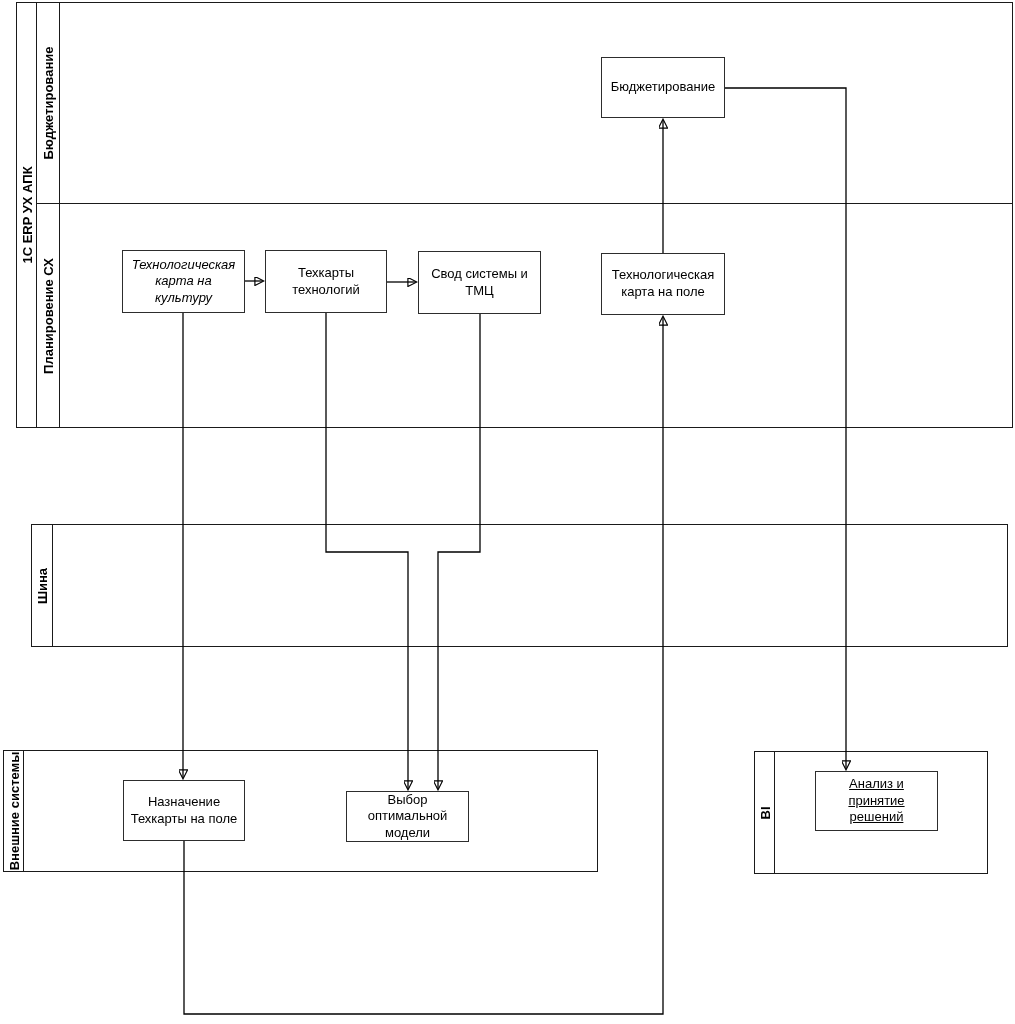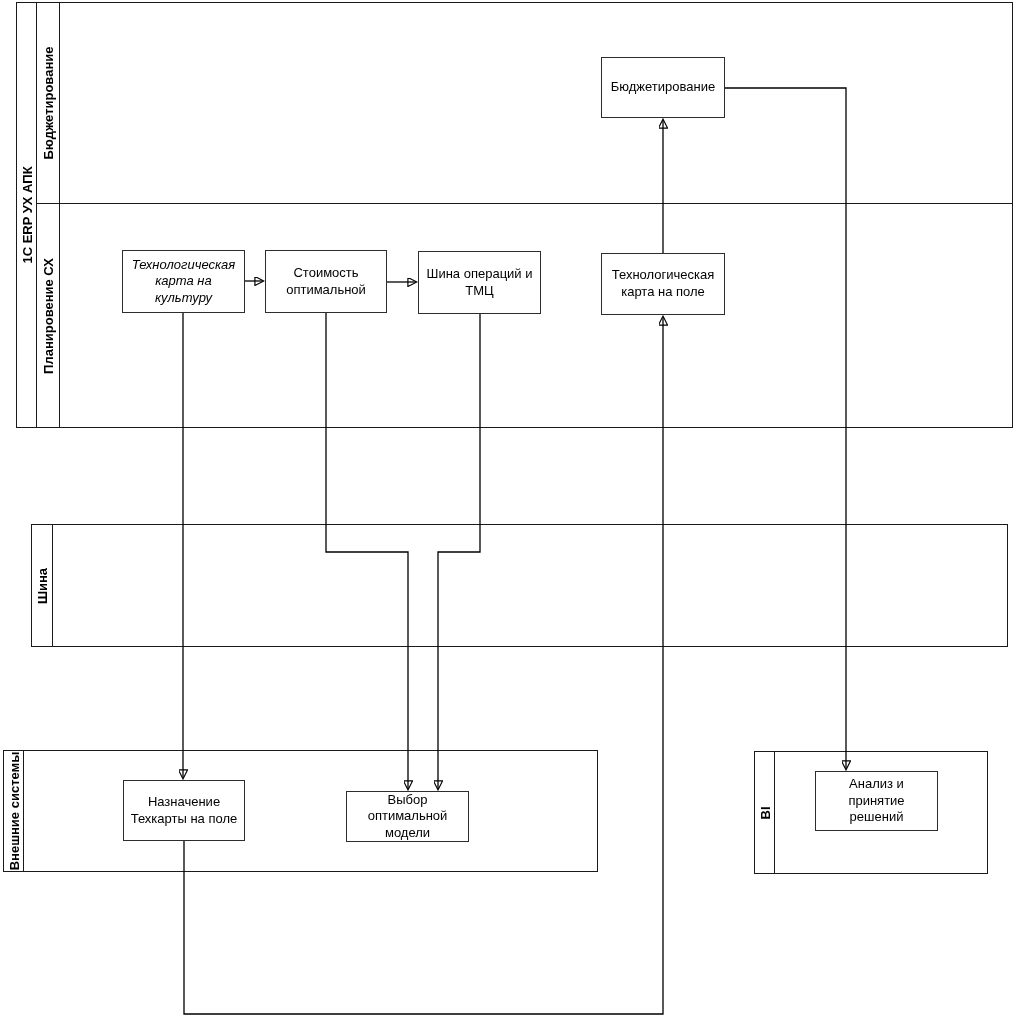--- a/index.html
+++ b/index.html
@@ -125,36 +125,36 @@
 
   <div class="node" style="left:601px;top:57px;width:124px;height:61px;">
     <span>Бюджетирование</span>
   </div>
 
   <div class="node" style="left:122px;top:250px;width:123px;height:63px;font-style:italic;">
     <span>Технологическая карта на культуру</span>
   </div>
 
   <div class="node" style="left:265px;top:250px;width:122px;height:63px;">
-    <span>Стоимость оптимальной</span>
+    <span>Техкарты технологий</span>
   </div>
 
   <div class="node" style="left:418px;top:251px;width:123px;height:63px;">
-    <span>Шина операций и ТМЦ</span>
+    <span>Свод системы и ТМЦ</span>
   </div>
 
   <div class="node" style="left:601px;top:253px;width:124px;height:62px;text-align:center;">
     <span>Технологическая карта на поле</span>
   </div>
 
   <div class="node" style="left:123px;top:780px;width:122px;height:61px;">
     <span>Назначение Техкарты на поле</span>
   </div>
 
   <div class="node" style="left:346px;top:791px;width:123px;height:51px;">
     <span>Выбор оптимальной модели</span>
   </div>
 
-  <div class="node" style="left:815px;top:771px;width:123px;height:60px;">
+  <div class="node" style="left:815px;top:771px;width:123px;height:60px;text-decoration:underline;">
     <span>Анализ и принятие решений</span>
   </div>
 
 </div>
 
 </body></html>

